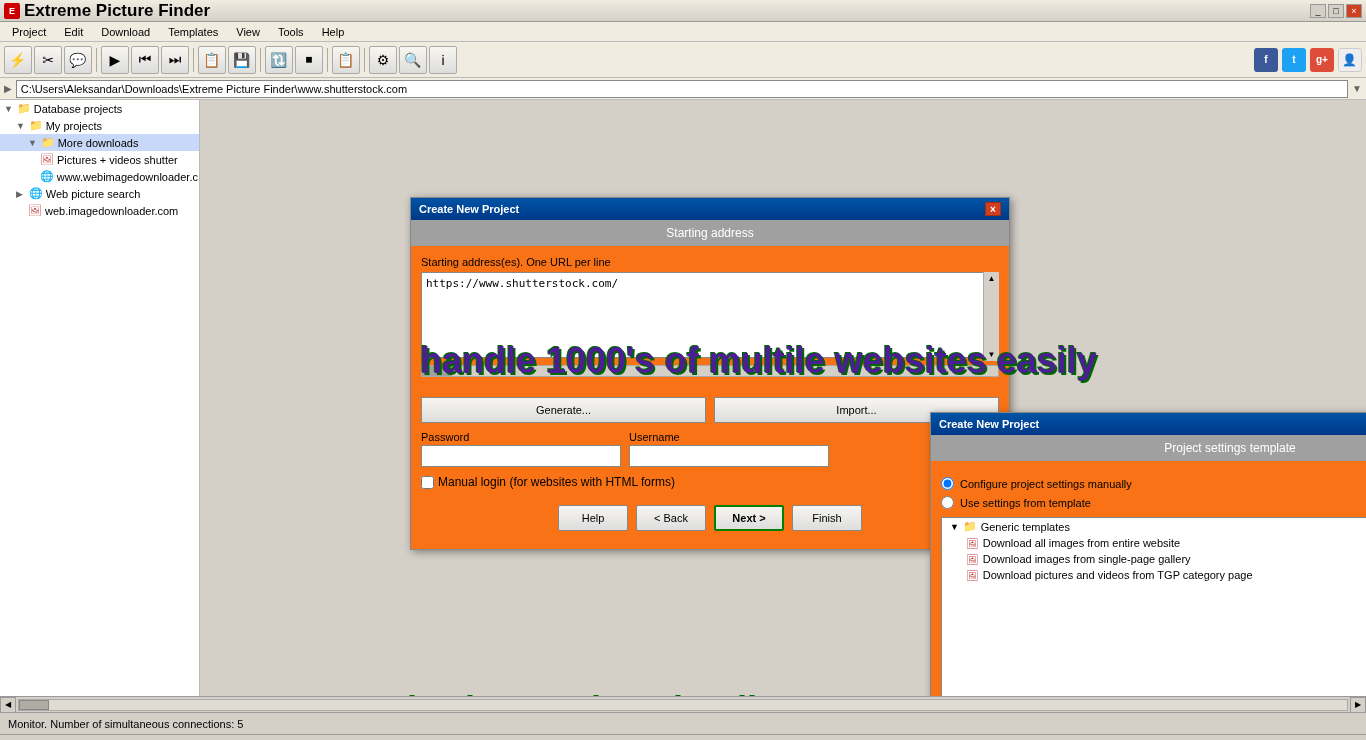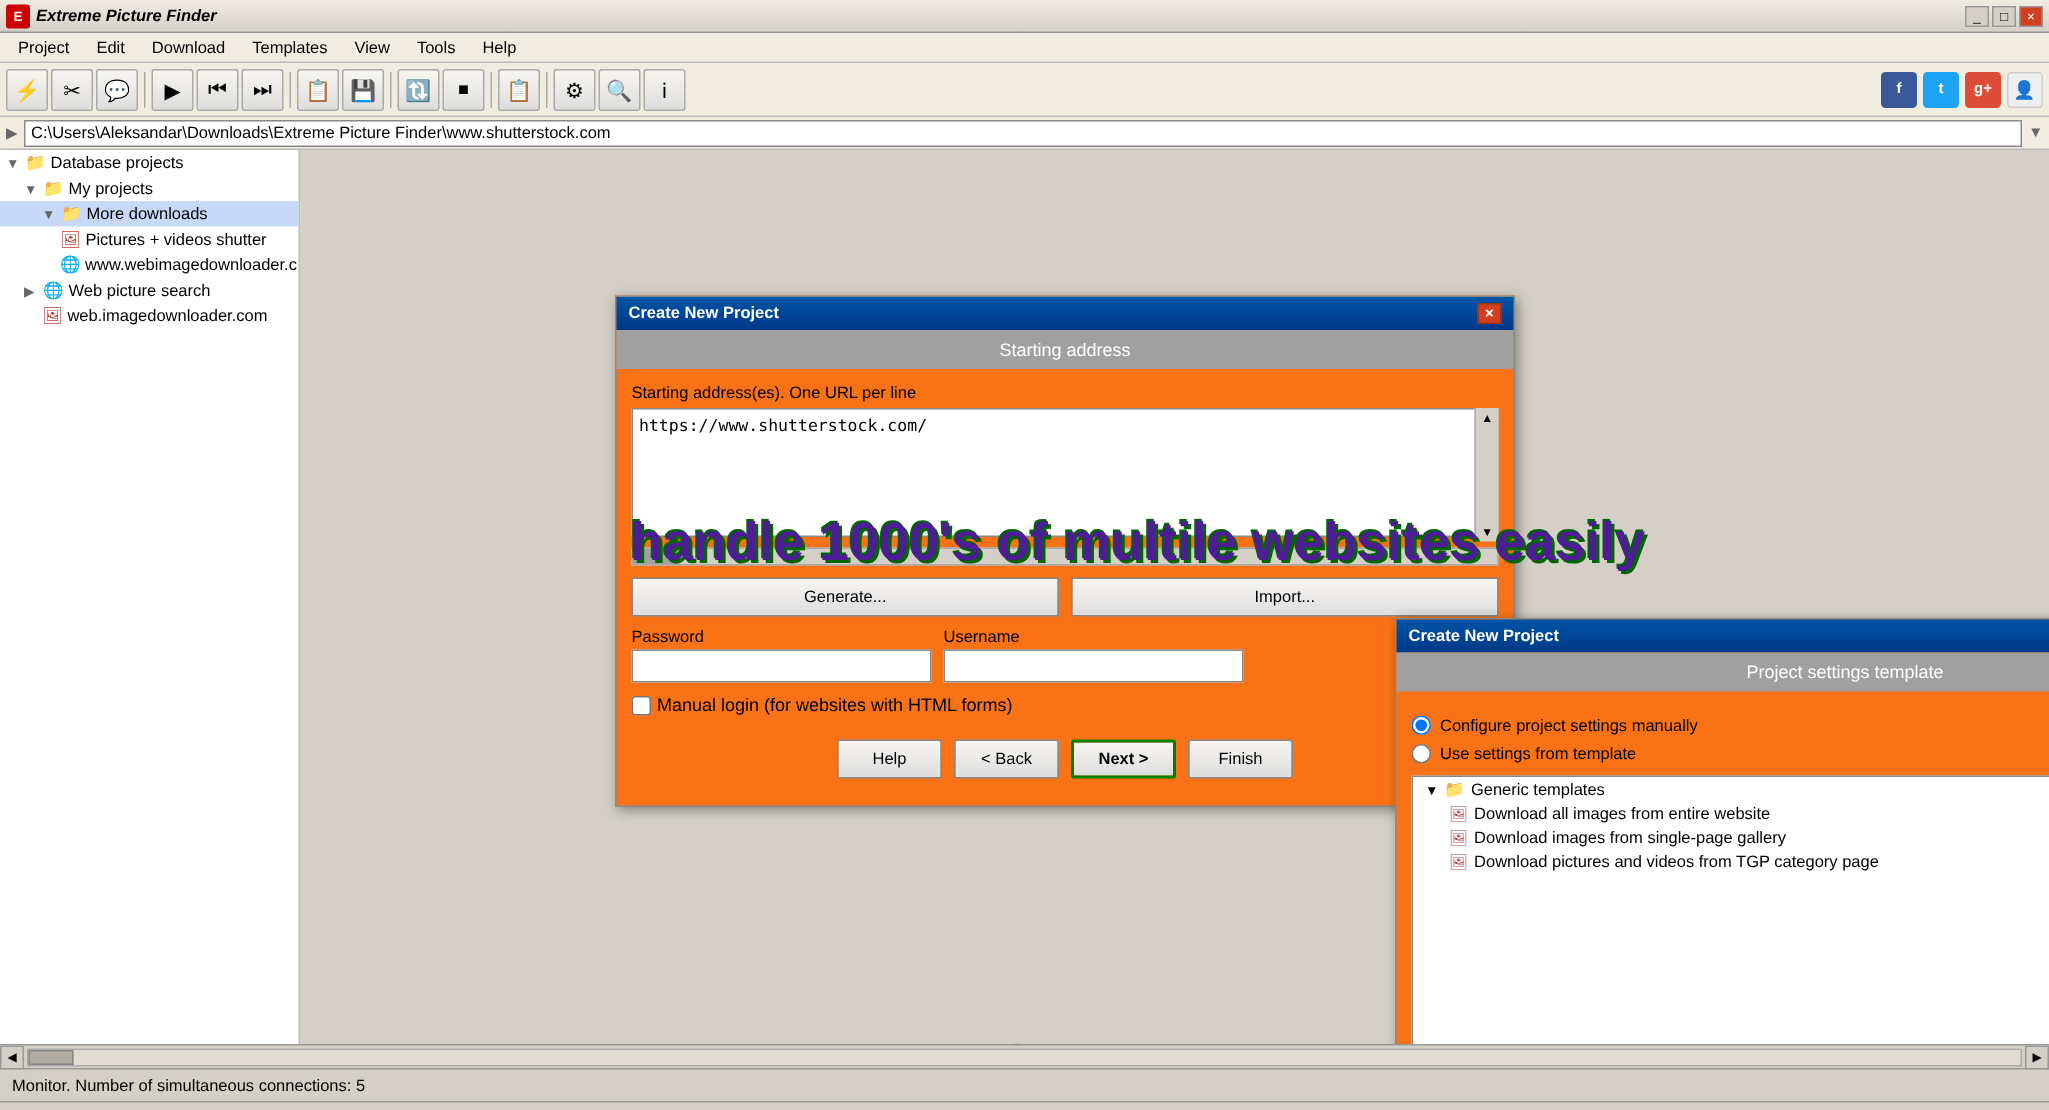--- a/index.html
+++ b/index.html
@@ -10,21 +10,21 @@
       background: linear-gradient(to bottom, #f0ece0, #d4d0c8);
       height: 22px;
       display: flex;
       align-items: center;
       padding: 0 4px;
       border-bottom: 1px solid #999;
       justify-content: space-between;
     }
     .title-bar-left { display: flex; align-items: center; gap: 4px; }
     .title-bar-icon { width: 16px; height: 16px; background: #c00; border-radius: 2px; display: flex; align-items: center; justify-content: center; color: white; font-size: 9px; font-weight: bold; }
-    .title-bar-text { font-size: 11px; font-weight: bold; font-style: italic; }
+    .title-bar-text { font-size: 17px; font-weight: bold; }
     .title-bar-controls { display: flex; gap: 2px; }
     .title-bar-btn { width: 16px; height: 14px; background: #d4d0c8; border: 1px solid #999; font-size: 9px; display: flex; align-items: center; justify-content: center; cursor: pointer; }
 
     
     .menu-bar {
       background: #f0ece0;
       height: 20px;
       display: flex;
       align-items: center;
       padding: 0 4px;
@@ -202,20 +202,21 @@
       font-weight: bold;
     }
     .two-btn-row { display: flex; gap: 8px; justify-content: center; margin-bottom: 8px; }
     .gen-btn {
       flex: 1;
       height: 26px;
       background: linear-gradient(to bottom, #f8f6f2, #ddd);
       border: 1px solid #888;
       font-size: 11px;
       cursor: pointer;
+      margin-top: 12px;
     }
 
     
     .dialog-2 {
       left: 730px;
       top: 312px;
       width: 600px;
     }
     .radio-row { display: flex; align-items: center; gap: 6px; margin: 6px 0; font-size: 11px; }
     .tree-panel {

